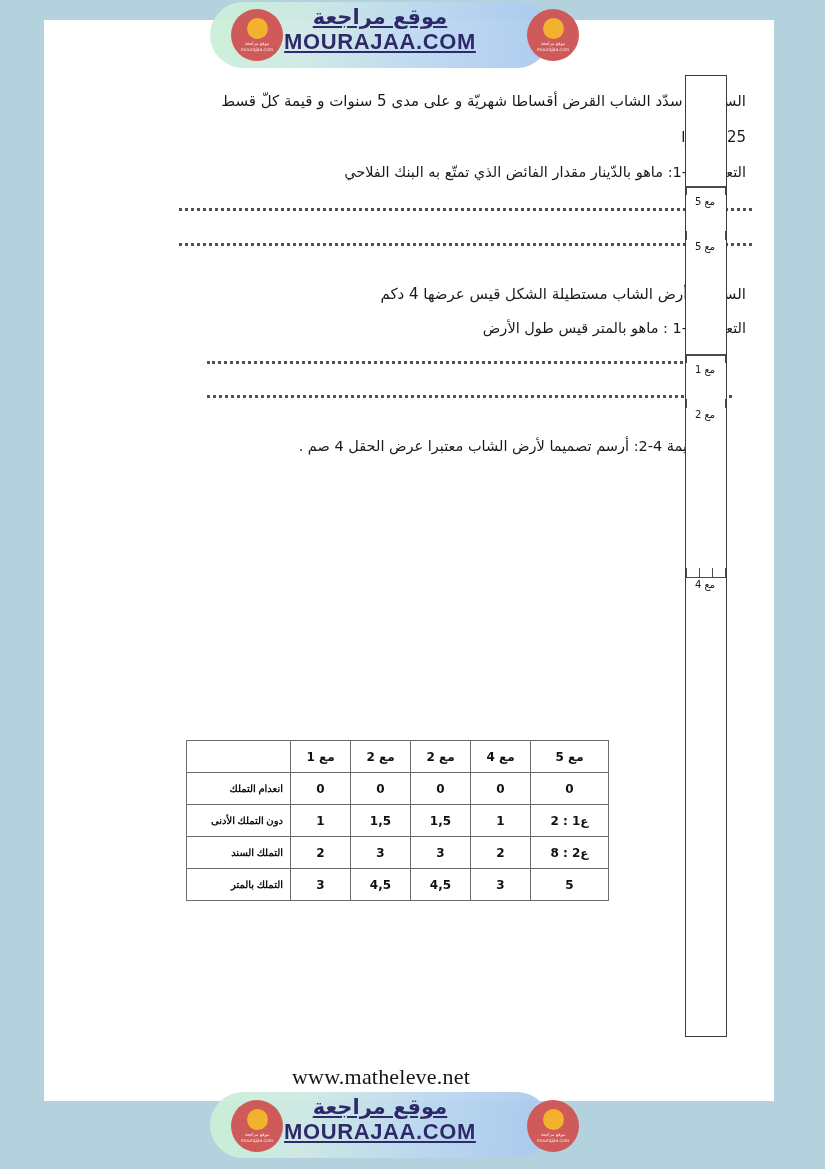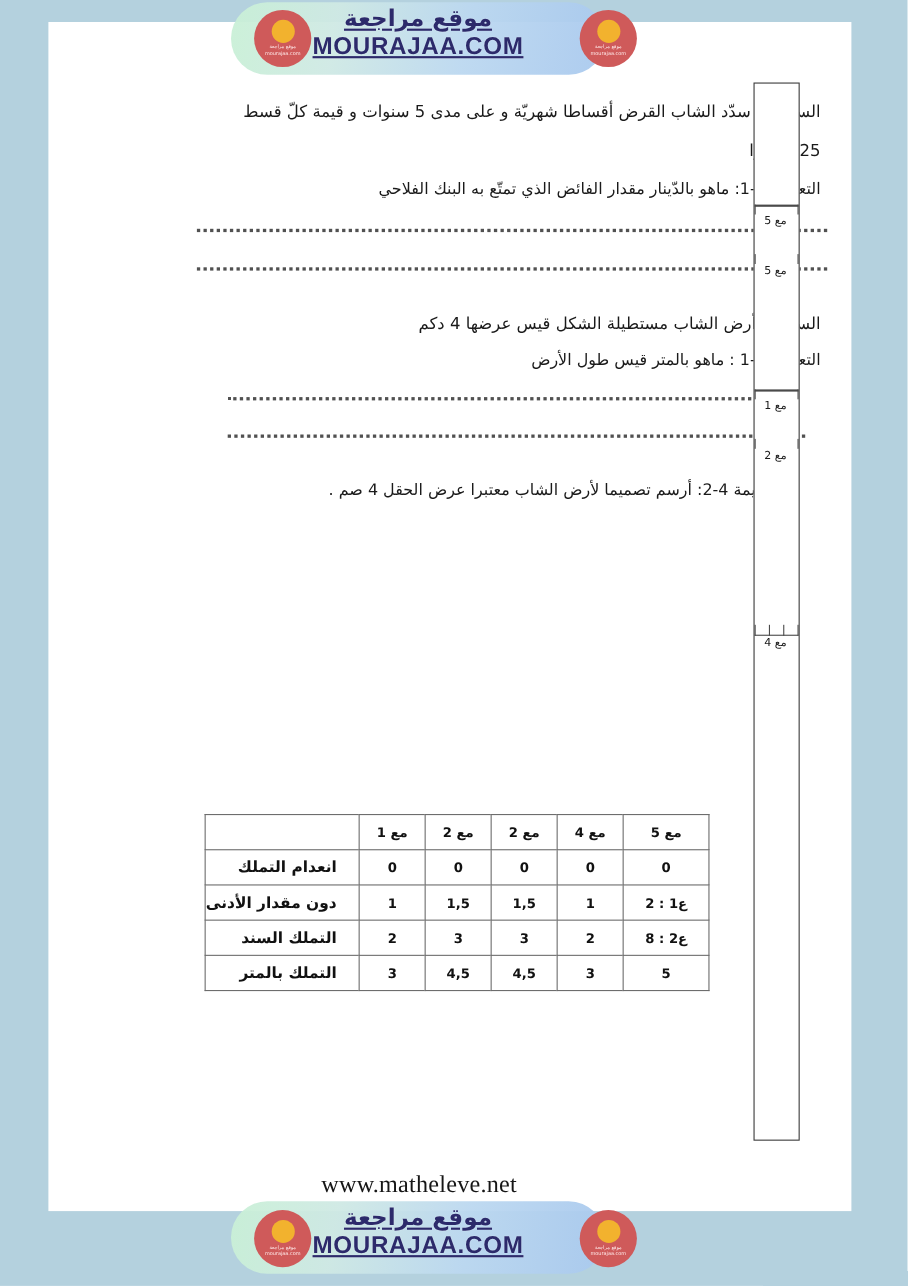--- a/index.html
+++ b/index.html
@@ -189,24 +189,25 @@
     text-align: center;
     font-size: 12px;
     font-weight: bold;
     color: #111;
     padding: 0;
     height: 32px;
     vertical-align: middle;
   }
   table.res td.rowhdr {
     width: 104px;
-    font-size: 14px;
+    font-size: 10px;
     text-align: right;
-    padding-right: 20px;
+    padding-right: 7px;
     white-space: nowrap;
+    font-family: Liberation Serif, serif;
   }
   table.res th.colhdr { width: 60px; font-size: 12px; }
   table.res th.colhdr.wide, table.res td.wide { width: 78px; }
 
   
   .footer-url {
     position: absolute;
     left: 0; top: 1044px;
     width: 674px;
     text-align: center;
@@ -288,21 +289,21 @@
             <td>0</td>
             <td>0</td>
             <td class="rowhdr">انعدام التملك</td>
           </tr>
           <tr>
             <td class="wide">ع1 : 2</td>
             <td>1</td>
             <td>1,5</td>
             <td>1,5</td>
             <td>1</td>
-            <td class="rowhdr">دون مقدار الأدنى</td>
+            <td class="rowhdr">دون التملك الأدنى</td>
           </tr>
           <tr>
             <td class="wide">ع2 : 8</td>
             <td>2</td>
             <td>3</td>
             <td>3</td>
             <td>2</td>
             <td class="rowhdr">التملك السند</td>
           </tr>
           <tr>

